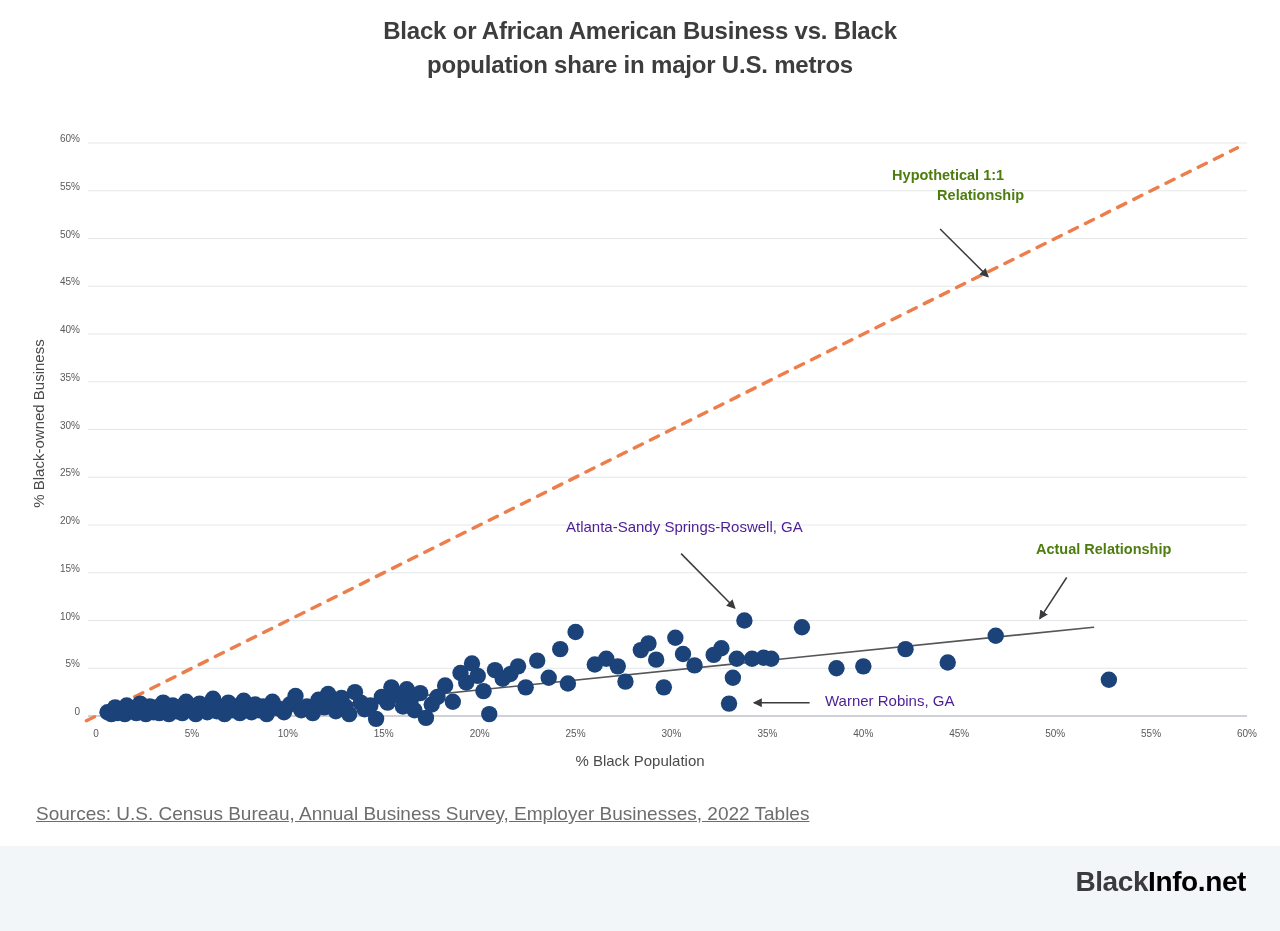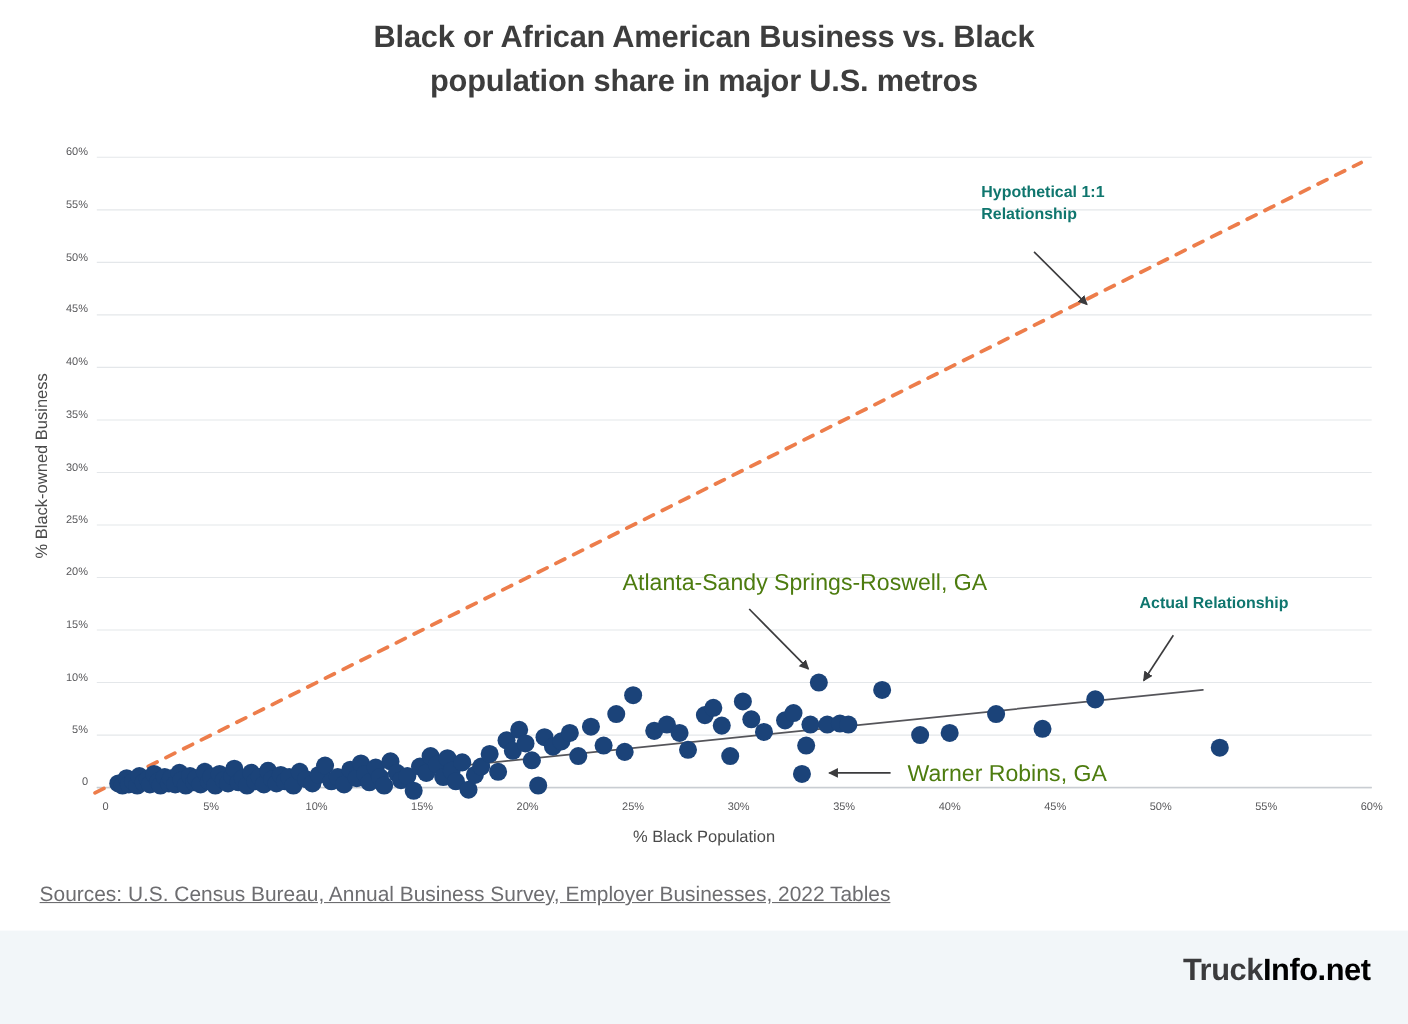--- a/index.html
+++ b/index.html
@@ -5,38 +5,38 @@
   html,body{margin:0;padding:0;}
   body{
     width:1280px;height:931px;position:relative;overflow:hidden;
     background:#ffffff;
     font-family:"Liberation Sans", sans-serif;
     color:#404040;
   }
   #chart-root{position:absolute;left:0;top:0;width:1280px;height:846px;background:#fff;}
   #title{
     position:absolute;left:180px;top:14px;width:920px;
-    text-align:center;font-size:28px;font-weight:bold;line-height:1.42;
+    text-align:center;font-size:24px;font-weight:bold;line-height:1.42;
     color:#3D3D3D;letter-spacing:-0.2px;
   }
   #plot-svg{position:absolute;left:0;top:0;}
   #ylabel{
     position:absolute;left:-92px;top:415px;width:260px;
     transform:rotate(-90deg);transform-origin:center center;
     text-align:center;font-size:15px;color:#4a4a4a;
   }
   #xlabel{
     position:absolute;left:0;top:752px;width:1280px;text-align:center;
     font-size:15px;color:#4a4a4a;
   }
   .tick{position:absolute;font-size:10px;color:#59595c;white-space:nowrap;}
   .ytick{text-align:right;width:60px;}
   .xtick{text-align:center;width:80px;}
-  .annot{position:absolute;font-size:21px;color:#4d7c0f;white-space:nowrap;}
-  .annot.bold{font-weight:bold;color:#0f766e;font-size:14.5px;}
+  .annot{position:absolute;font-size:15px;color:#4c1d95;white-space:nowrap;}
+  .annot.bold{font-weight:bold;color:#4d7c0f;font-size:14.5px;}
   #source{
     position:absolute;left:36px;top:803px;font-size:19px;color:#6d6d70;
     text-decoration:underline;white-space:nowrap;
   }
   #footer{
     position:absolute;left:0;top:846px;width:1280px;height:85px;background:#F2F6F9;
   }
   #logo{
     position:absolute;right:34px;top:20px;font-size:28px;font-weight:bold;
     letter-spacing:-0.4px;
@@ -246,33 +246,33 @@
       <div class="tick xtick" style="left: 727.417px; top: 728px;">35%</div>
       <div class="tick xtick" style="left: 823.333px; top: 728px;">40%</div>
       <div class="tick xtick" style="left: 919.25px; top: 728px;">45%</div>
       <div class="tick xtick" style="left: 1015.17px; top: 728px;">50%</div>
       <div class="tick xtick" style="left: 1111.08px; top: 728px;">55%</div>
       <div class="tick xtick" style="left: 1207px; top: 728px;">60%</div>
     </div>
   <div id="annot-layer">
       <div class="annot bold" style="left: 892.108px; top: 167.425px;">
         <div>Hypothetical 1:1</div>
-        <div style="margin-top: 4px;">Relationship</div>
+        <div style="margin-top: 4px; margin-left: 45px;">Relationship</div>
       </div>
       <div class="annot bold" style="left: 1035.98px; top: 541px;">
         <div>Actual Relationship</div>
       </div>
       <div class="annot" style="left: 565.992px; top: 517.91px;">
         <div>Atlanta-Sandy Springs-Roswell, GA</div>
       </div>
       <div class="annot" style="left: 824.967px; top: 691.72px;">
         <div>Warner Robins, GA</div>
       </div>
     </div>
 
   <div id="source">Sources: U.S. Census Bureau, Annual Business Survey, Employer Businesses, 2022 Tables </div>
 </div>
 
 <div id="footer">
   <div id="logo">
-    <span class="a">Truck</span><span class="b">Info.net</span>
+    <span class="a">Black</span><span class="b">Info.net</span>
   </div>
 </div>
 
 </body></html>

